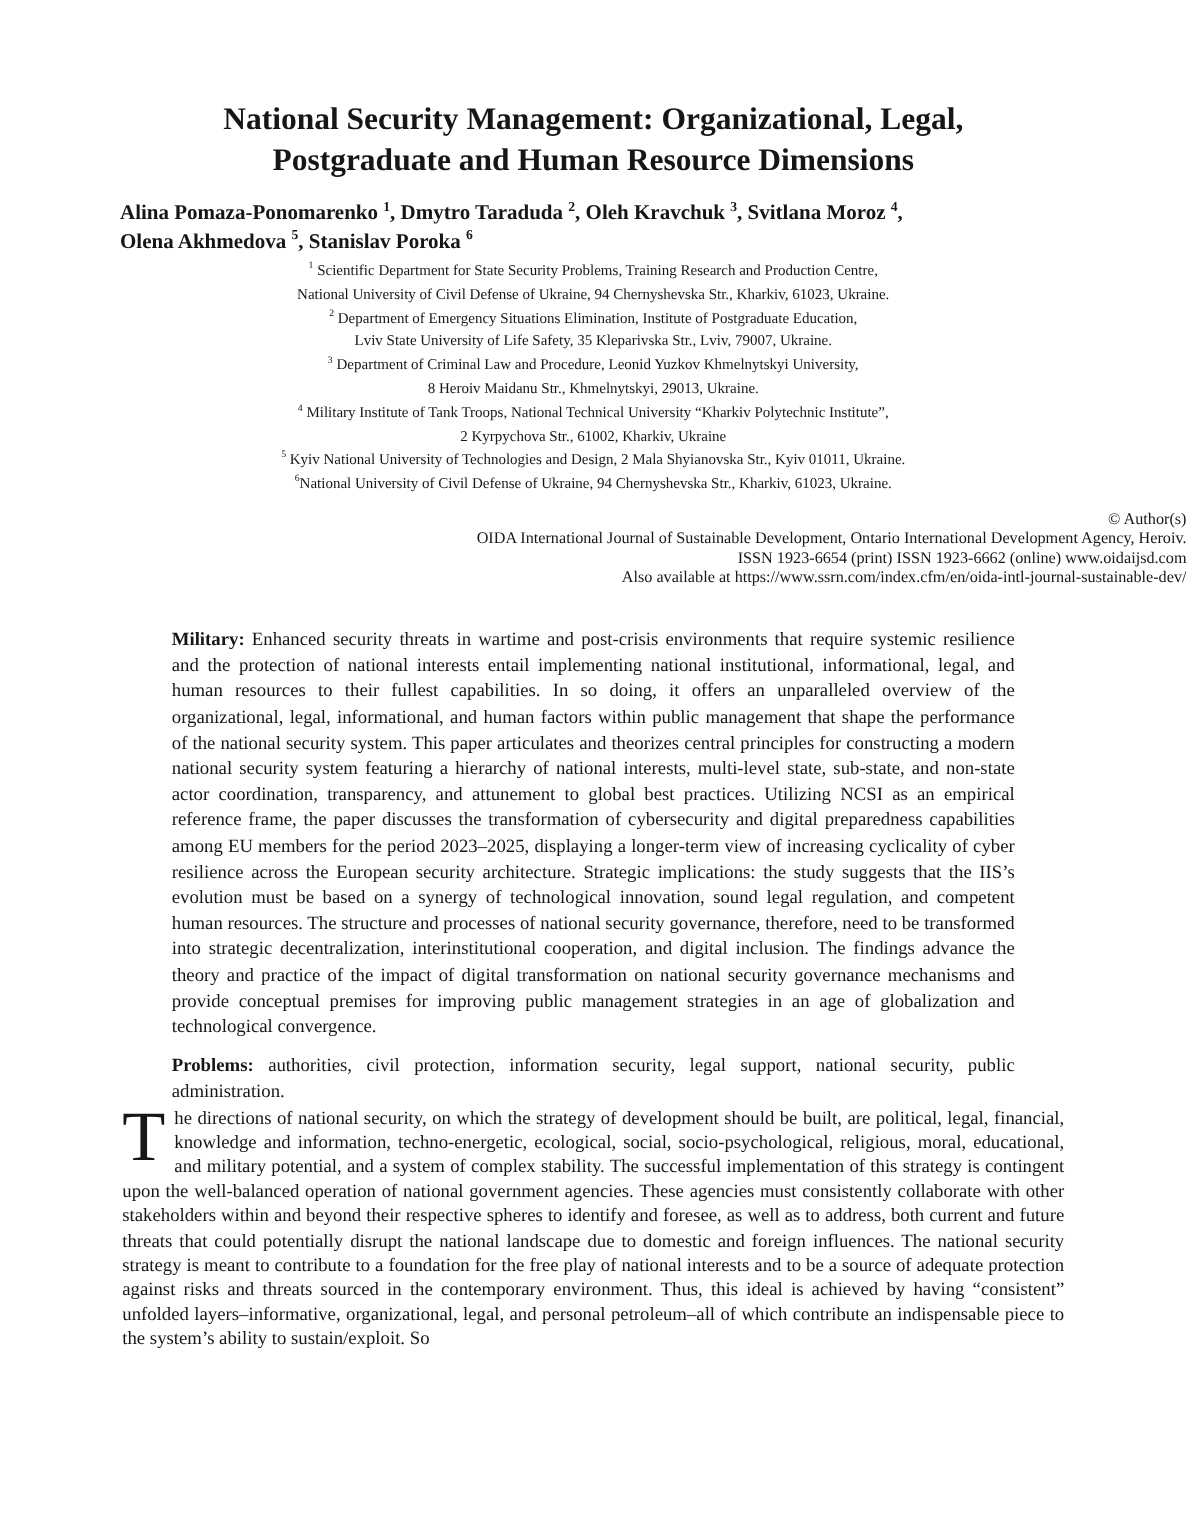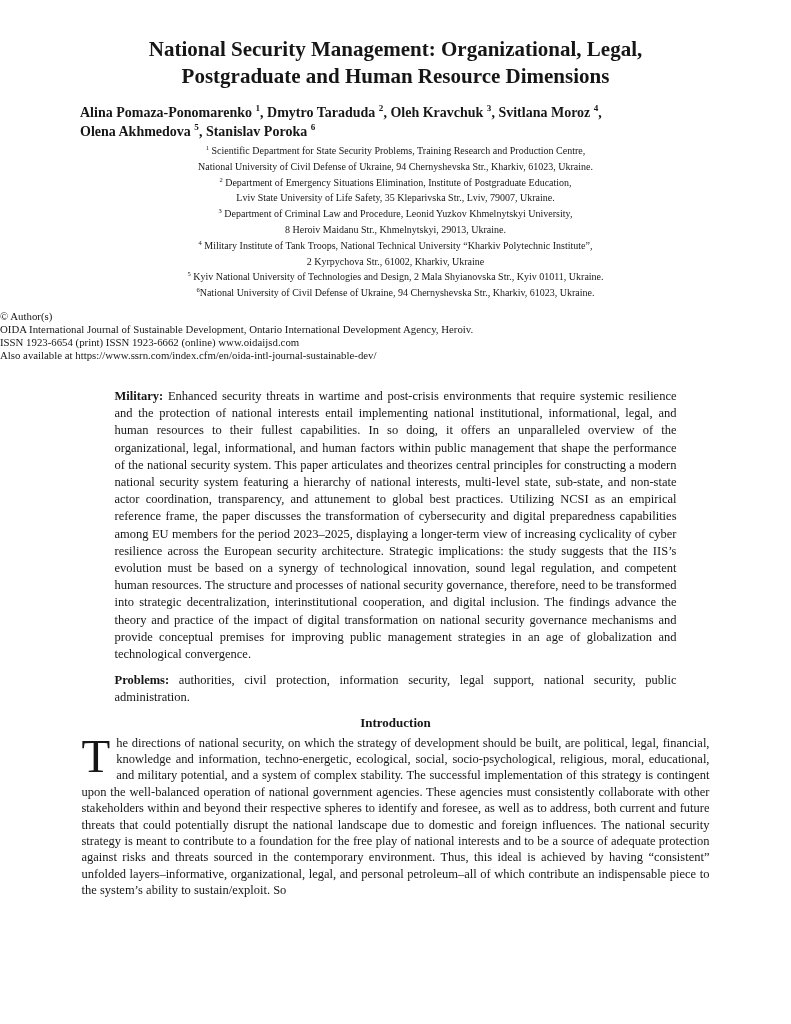--- a/index.html
+++ b/index.html
@@ -6,21 +6,21 @@
   .page {
     position: relative;
     width: 791px;
     height: 1024px;
     margin: 0 auto;
     background: #ffffff;
     color: #161616;
     font-family: "Liberation Serif", "DejaVu Serif", serif;
     overflow: hidden;
     box-sizing: border-box;
-    padding-top: 36px;
+    padding-top: 66px;
   }
   .title {
     font-size: 21px;
     font-weight: bold;
     text-align: center;
     line-height: 27px;
     margin: 0 60px 13px 60px;
   }
   .authors {
     font-size: 14px;
@@ -31,21 +31,21 @@
   }
   .affiliations {
     font-size: 10px;
     text-align: center;
     line-height: 15.8px;
     margin: 0 60px;
   }
   sup { font-size: 0.65em; line-height: 0; }
   .imprint {
     font-size: 10.8px;
-    text-align: left;
+    text-align: right;
     line-height: 13px;
     margin-top: 9px;
   }
   .bodyblock { margin: 0; }
   .abstract, .keywords {
     width: 562px;
     margin: 0 auto;
     text-align: justify;
     font-size: 12.5px;
     line-height: 17.2px;
@@ -112,21 +112,20 @@
     <p class="abstract">
       <b>Military:</b>
       <span>Enhanced security threats in wartime and post-crisis environments that require systemic resilience and the protection of national interests entail implementing national institutional, informational, legal, and human resources to their fullest capabilities. In so doing, it offers an unparalleled overview of the organizational, legal, informational, and human factors within public management that shape the performance of the national security system. This paper articulates and theorizes central principles for constructing a modern national security system featuring a hierarchy of national interests, multi-level state, sub-state, and non-state actor coordination, transparency, and attunement to global best practices. Utilizing NCSI as an empirical reference frame, the paper discusses the transformation of cybersecurity and digital preparedness capabilities among EU members for the period 2023–2025, displaying a longer-term view of increasing cyclicality of cyber resilience across the European security architecture. Strategic implications: the study suggests that the IIS’s evolution must be based on a synergy of technological innovation, sound legal regulation, and competent human resources. The structure and processes of national security governance, therefore, need to be transformed into strategic decentralization, interinstitutional cooperation, and digital inclusion. The findings advance the theory and practice of the impact of digital transformation on national security governance mechanisms and provide conceptual premises for improving public management strategies in an age of globalization and technological convergence.</span>
     </p>
 
     <p class="keywords">
       <b>Problems:</b>
       <span>authorities, civil protection, information security, legal support, national security, public administration.</span>
     </p>
 
-    <h2 class="section-heading">Introduction</h2>
 
     <p class="intro">
       <span class="dropcap">T</span>
       <span>he directions of national security, on which the strategy of development should be built, are political, legal, financial, knowledge and information, techno-energetic, ecological, social, socio-psychological, religious, moral, educational, and military potential, and a system of complex stability. The successful implementation of this strategy is contingent upon the well-balanced operation of national government agencies. These agencies must consistently collaborate with other stakeholders within and beyond their respective spheres to identify and foresee, as well as to address, both current and future threats that could potentially disrupt the national landscape due to domestic and foreign influences. The national security strategy is meant to contribute to a foundation for the free play of national interests and to be a source of adequate protection against risks and threats sourced in the contemporary environment. Thus, this ideal is achieved by having “consistent” unfolded layers–informative, organizational, legal, and personal petroleum–all of which contribute an indispensable piece to the system’s ability to sustain/exploit. So</span>
     </p>
   </div>
 
 </div>
 
 </body></html>

